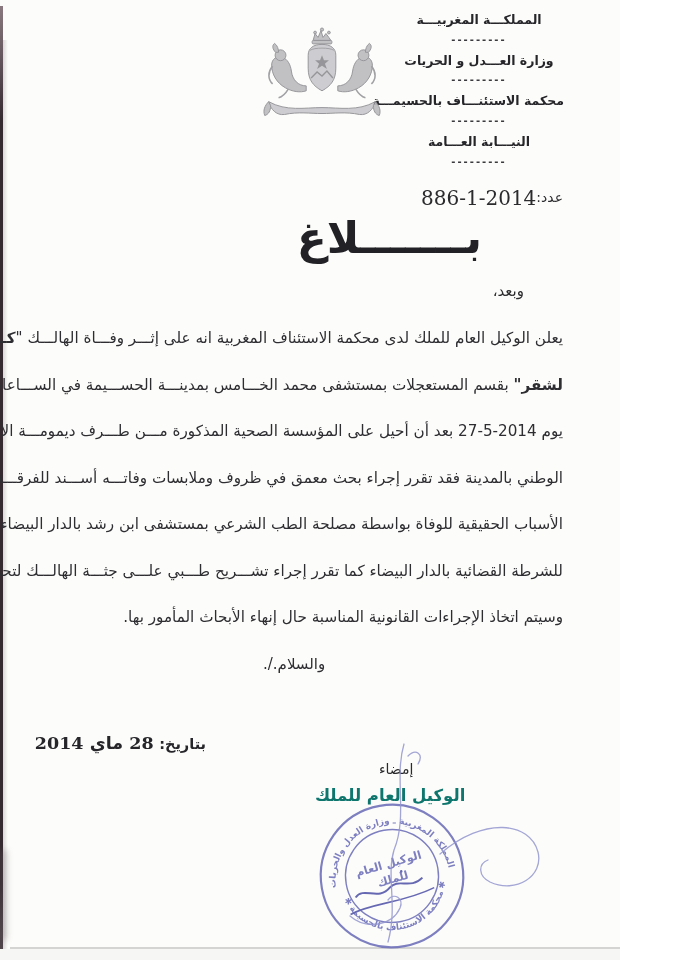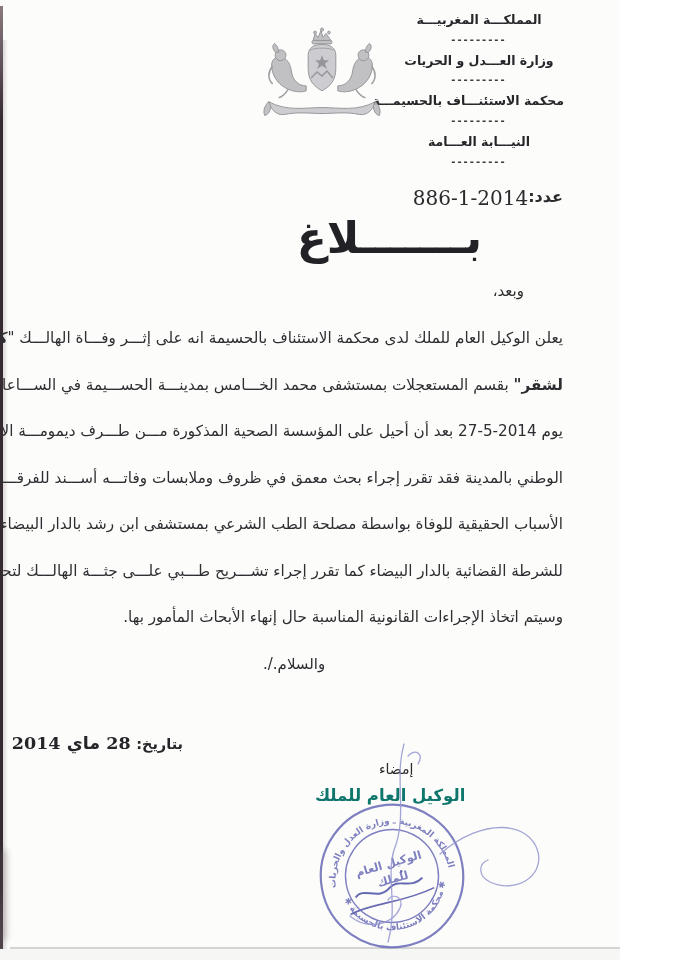--- a/index.html
+++ b/index.html
@@ -45,21 +45,21 @@
     line-height: 1; margin: 7px 0 8px 0; font-weight: 700;
   }
   
   .emblem { position: absolute; left: 243px; top: 26px; width: 158px; height: 100px; }
   .emblem svg { filter: blur(.5px); opacity: .92; }
   
   .refnum {
     position: absolute; top: 186px; right: 57px; direction: rtl;
     white-space: nowrap;
   }
-  .refnum .lab { font-size: 16px; font-weight: 700; vertical-align: 3px; }
+  .refnum .lab { font-size: 14px; font-weight: 400; vertical-align: 3px; }
   .refnum .val { font-size: 20px; font-family: "DejaVu Serif", serif; letter-spacing: .5px; }
   
   .doc-title {
     position: absolute; top: 212px; left: 222px; width: 260px;
     direction: rtl; text-align: right;
     font-size: 44px; font-weight: 700; color: #222226;
   }
   
   .baad { position: absolute; top: 282px; right: 96px; direction: rtl; font-size: 15px; }
   
@@ -71,21 +71,21 @@
   .just { text-align: justify; text-align-last: justify; }
   .start { text-align: right; }
   .bl b { font-weight: 700; }
   .closing { direction: rtl; text-align: left; font-size: 15px; margin-top: 16px; margin-left: 120px; width: 300px; }
   
   .f-issued {
     position: absolute; top: 694px; right: 254px; direction: rtl;
     font-size: 15.5px; font-weight: 700; white-space: nowrap; color: #26262a;
   }
   .f-date {
-    position: absolute; top: 733px; right: 437px; direction: rtl;
+    position: absolute; top: 733px; right: 414px; direction: rtl;
     white-space: nowrap; font-weight: 700; color: #26262a;
   }
   .f-date .lab { font-size: 14.5px; }
   .f-date .val { font-size: 17.5px; font-family: "DejaVu Serif", "DejaVu Sans", serif; }
   .f-sign-label { position: absolute; top: 761px; left: 379px; direction: rtl; font-size: 14px; }
   .f-signatory {
     position: absolute; top: 786px; left: 315px; direction: rtl;
     font-size: 16.5px; font-weight: 700; white-space: nowrap; color: #0f766e;
   }
   
@@ -161,21 +161,21 @@
 
   <div class="refnum">
     <span class="lab">عدد:</span><span class="val">2014-1-886</span>
   </div>
 
   <div class="doc-title">بـــــــلاغ</div>
 
   <div class="baad">وبعد،</div>
 
   <div class="bodytext">
-    <div class="bl just"><span>يعلن الوكيل العام للملك لدى محكمة الاستئناف بالحسيمة انه على إثـــر وفـــاة الهالـــك "</span><b>كـــريم</b></div>
+    <div class="bl just"><span>يعلن الوكيل العام للملك لدى محكمة الاستئناف المغربية انه على إثـــر وفـــاة الهالـــك "</span><b>كـــريم</b></div>
     <div class="bl just"><b>لشقر"</b><span> بقسم المستعجلات بمستشفى محمد الخـــامس بمدينـــة الحســـيمة في الســـاعات الأولى مـــن</span></div>
     <div class="bl just">يوم 2014-5-27 بعد أن أحيل على المؤسسة الصحية المذكورة مـــن طـــرف ديمومـــة الأمـــن</div>
     <div class="bl just">الوطني بالمدينة فقد تقرر إجراء بحث معمق في ظروف وملابسات وفاتـــه أســـند للفرقـــة الوطنيـــة</div>
     <div class="bl start">الأسباب الحقيقية للوفاة بواسطة مصلحة الطب الشرعي بمستشفى ابن رشد بالدار البيضاء.</div>
     <div class="bl just">للشرطة القضائية بالدار البيضاء كما تقرر إجراء تشـــريح طـــبي علـــى جثـــة الهالـــك لتحديـــد</div>
     <div class="bl start">وسيتم اتخاذ الإجراءات القانونية المناسبة حال إنهاء الأبحاث المأمور بها.</div>
     <div class="closing">والسلام./.</div>
   </div>
 
   <div class="f-date">

